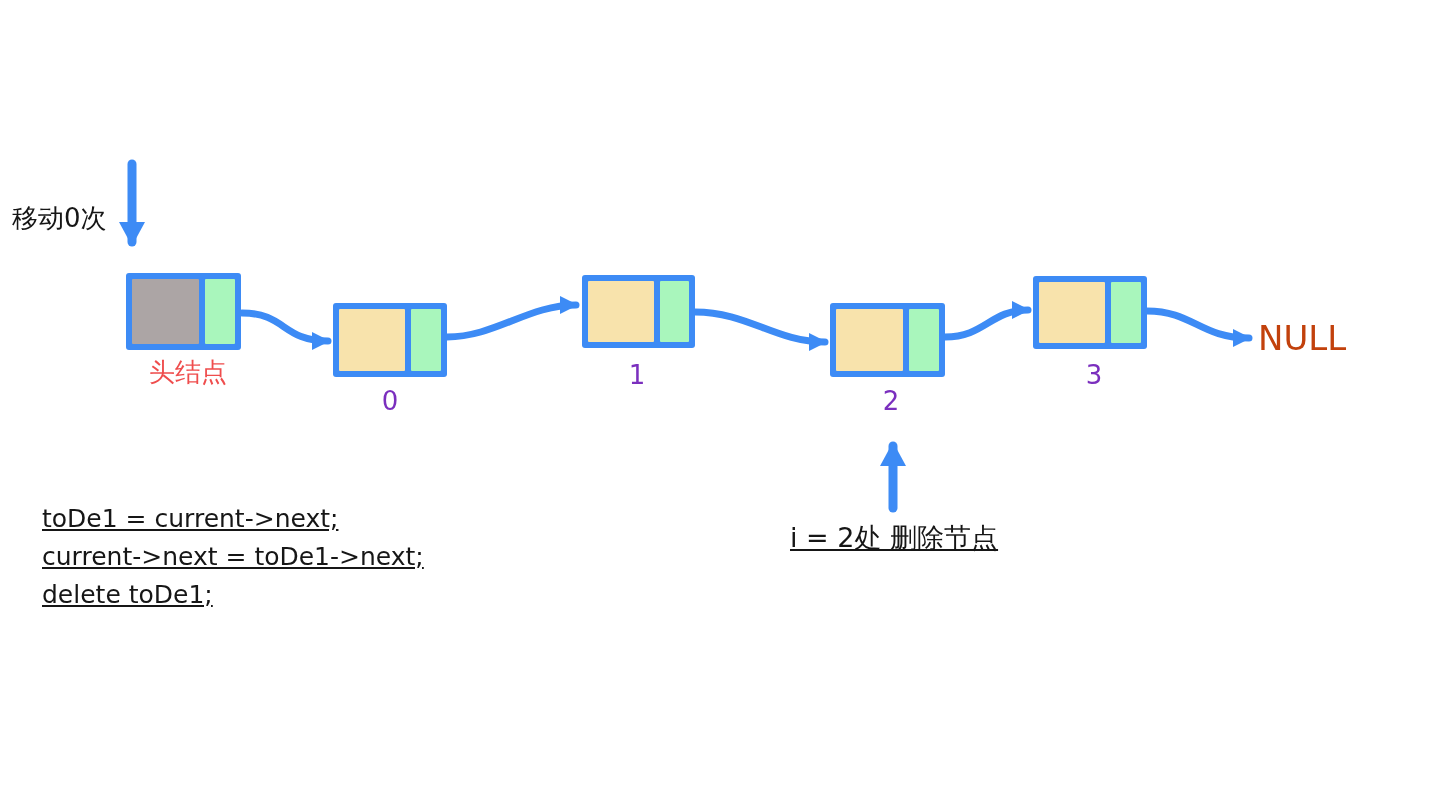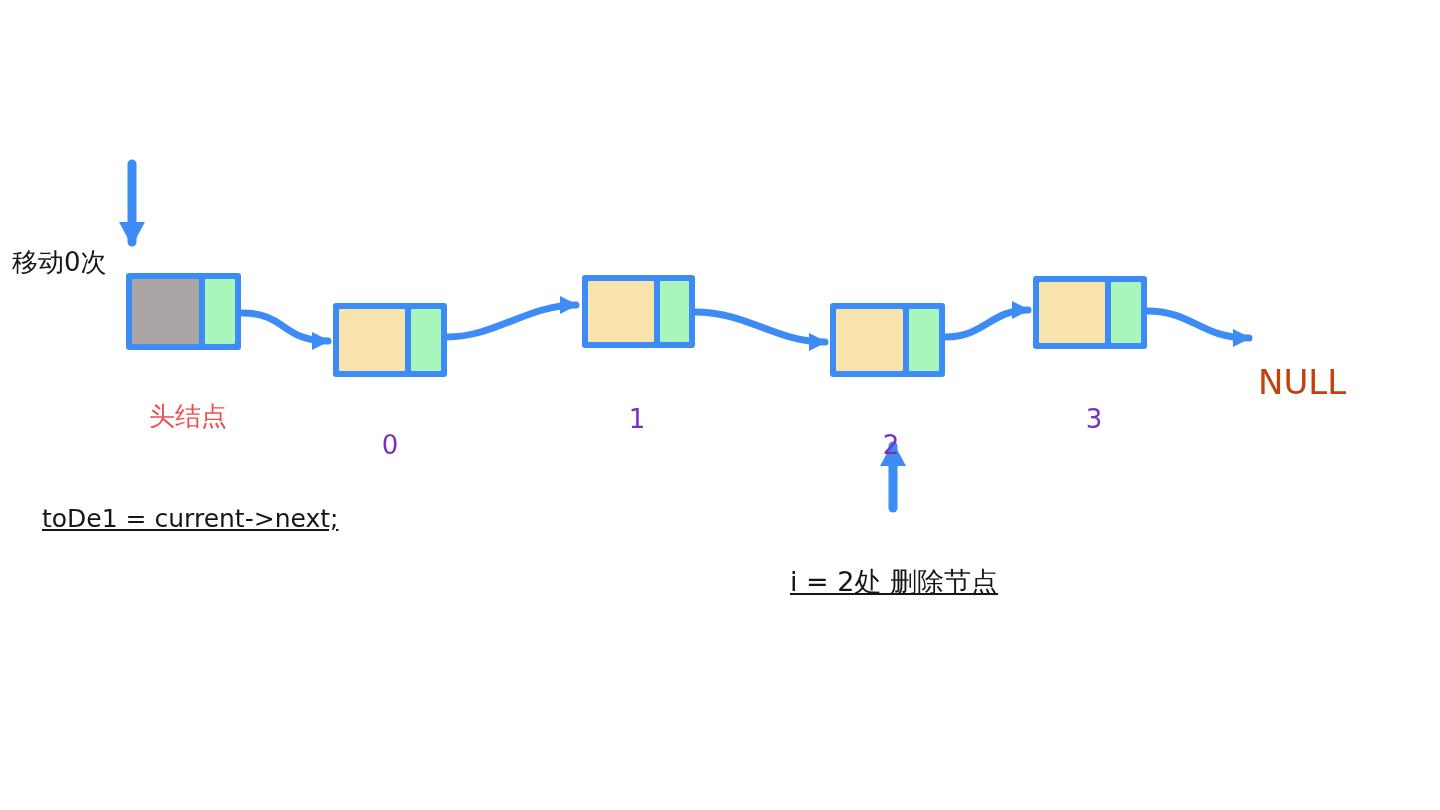--- a/index.html
+++ b/index.html
@@ -47,21 +47,20 @@
   }
   .node-head { left: 126px; top: 273px; width: 115px; height: 77px; }
   .node-0    { left: 333px; top: 303px; width: 114px; height: 74px; }
   .node-1    { left: 582px; top: 275px; width: 113px; height: 73px; }
   .node-2    { left: 830px; top: 303px; width: 115px; height: 74px; }
   .node-3    { left: 1033px; top: 276px; width: 114px; height: 73px; }
 
   .label {
     position: absolute;
     white-space: nowrap;
-    margin-top: 44px;
   }
   .idx-label {
     color: #7B2FBE;
     font-size: 26px;
     transform: translateX(-50%);
   }
   .lbl-0 { left: 390px; top: 386px; }
   .lbl-1 { left: 637px; top: 360px; }
   .lbl-2 { left: 891px; top: 386px; }
   .lbl-3 { left: 1094px; top: 360px; }
@@ -154,15 +153,17 @@
   <div class="label idx-label lbl-1">1</div>
   <div class="label idx-label lbl-2">2</div>
   <div class="label idx-label lbl-3">3</div>
 
   <div class="label null-label">NULL</div>
 
   <div class="label delete-label">i = 2处 删除节点</div>
 
   <div class="code-block">
     <div>toDe1 = current-&gt;next;</div>
+    <div>current-&gt;next = toDe1-&gt;next;</div>
+    <div>delete toDe1;</div>
   </div>
 
 </div>
 
 </body></html>

